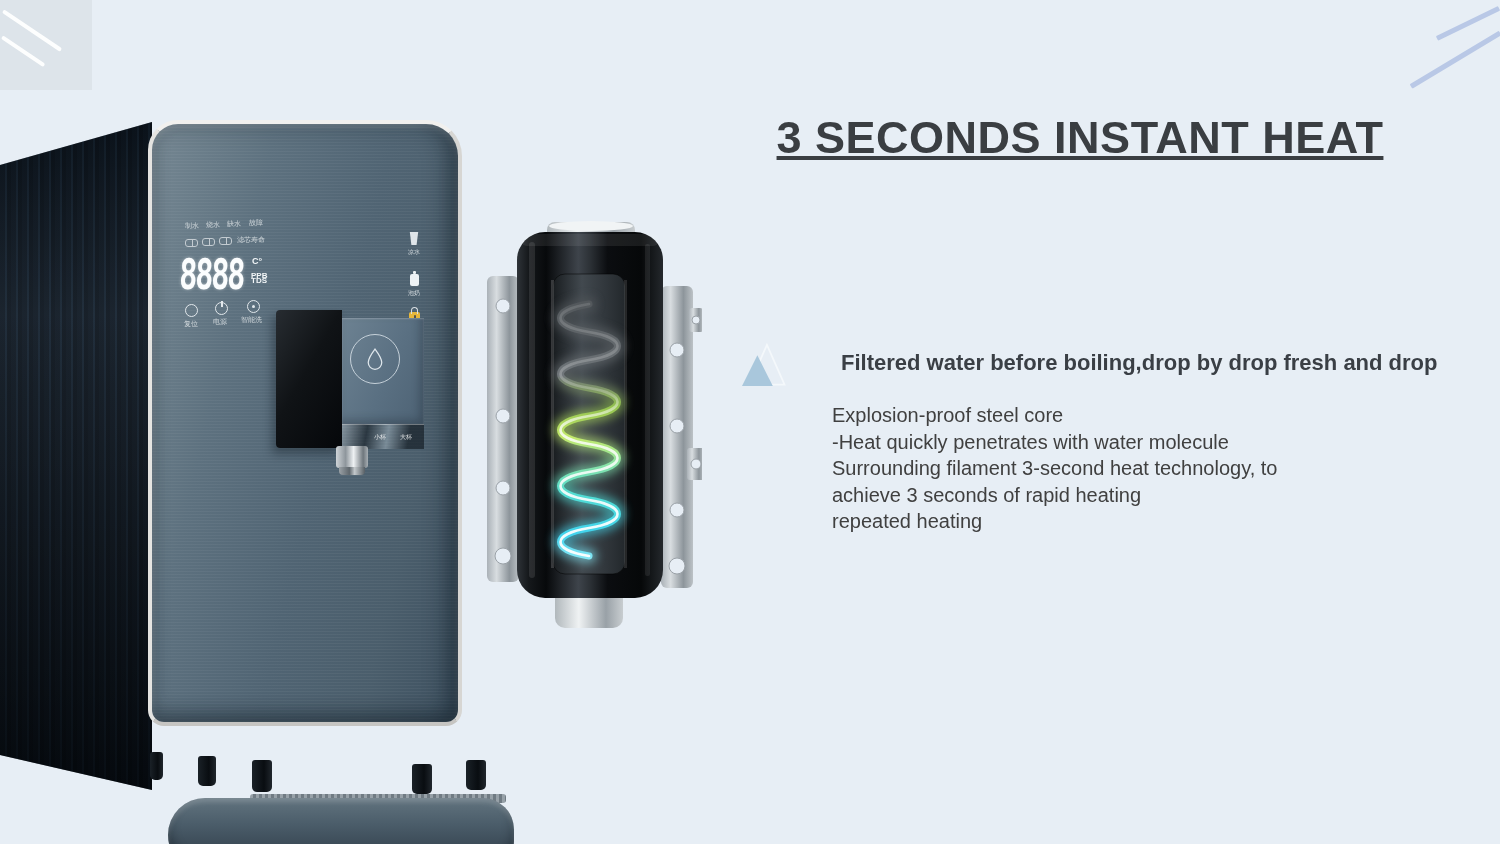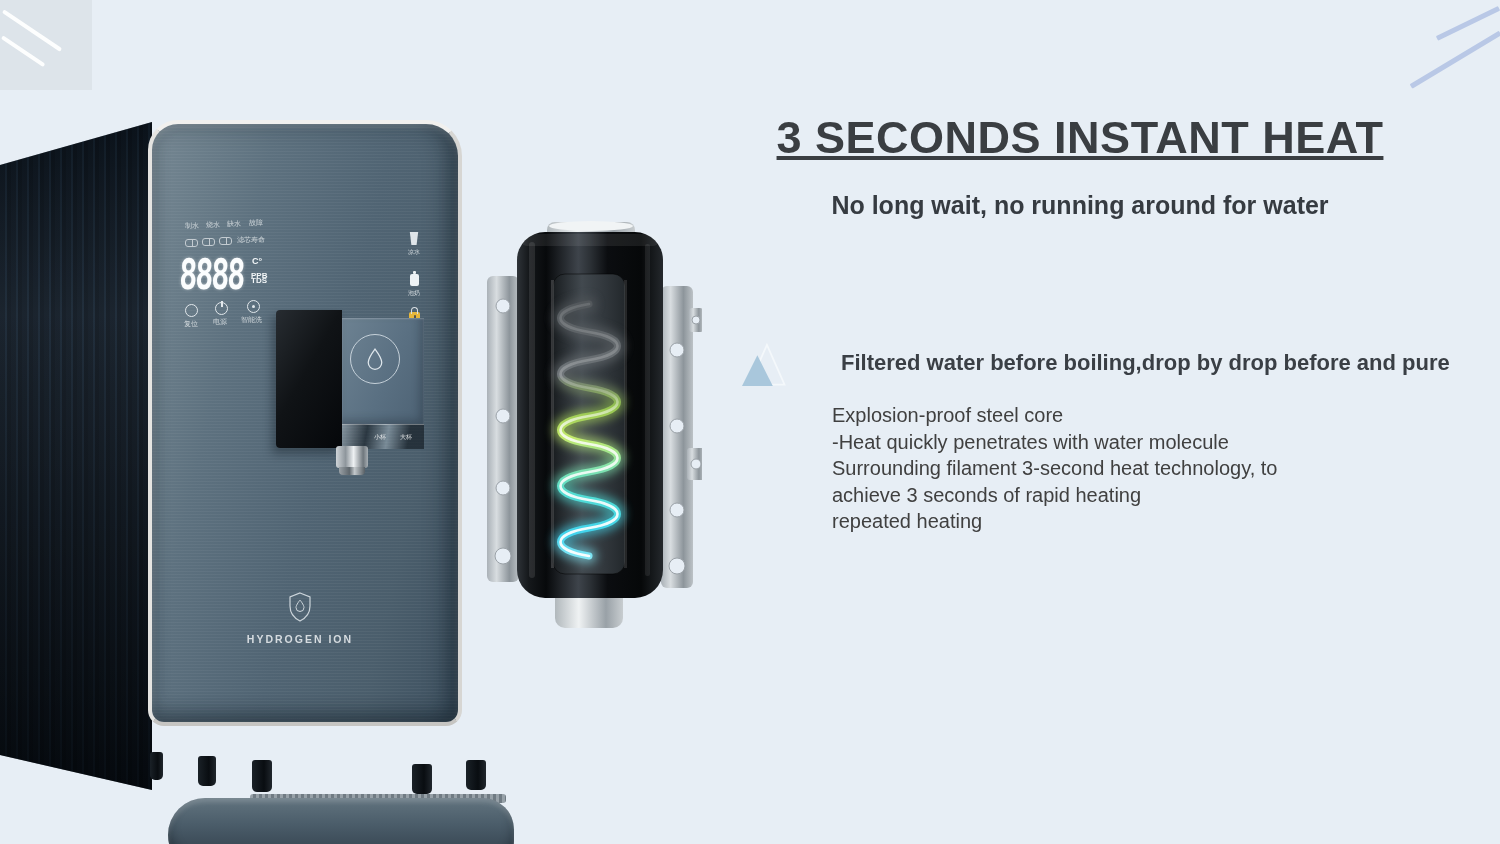--- a/index.html
+++ b/index.html
@@ -177,27 +177,20 @@
           <path d="M10 2 C10 2 2.5 12 2.5 17 a7.5 7.5 0 0 0 15 0 C17.5 12 10 2 10 2 Z" fill="none" stroke="#dfe7ec" stroke-width="1.4"></path>
         </svg>
       </div>
     </div>
     <div class="cup-strip">
       <span style="left:32px;">小杯</span>
       <span style="left:58px;">大杯</span>
     </div>
     <div class="spout-metal"></div>
 
-    <div class="brand">
-      <svg width="24" height="30" viewBox="0 0 24 30">
-        <path d="M12 1 L22 5 V14 C22 22 17 26.5 12 29 C7 26.5 2 22 2 14 V5 Z" fill="none" stroke="#ccd5db" stroke-width="1.2"></path>
-        <path d="M12 8 C12 8 8 13 8 15.5 a4 4 0 0 0 8 0 C16 13 12 8 12 8 Z" fill="none" stroke="#ccd5db" stroke-width="1"></path>
-      </svg>
-      <div class="brand-text">HYDROGEN ION</div>
-    </div>
 
     <div class="grate"></div>
     <div class="tray"></div>
   </div>
 
   <svg class="heater" viewBox="0 0 225 412">
     <defs>
       <linearGradient id="silv" x1="0" y1="0" x2="1" y2="0">
         <stop offset="0" stop-color="#aab1b7"></stop>
           <stop offset=".3" stop-color="#d8dde0"></stop>
@@ -286,28 +279,27 @@
     </g>
 
     <g>
       <path d="M112 84 c-38 6 -38 22 0 28 c38 6 38 22 0 28 c-38 6 -38 22 0 28 c38 6 38 22 0 28 c-38 6 -38 22 0 28 c38 6 38 22 0 28 c-38 6 -38 22 0 28 c38 6 38 22 0 28 c-38 6 -38 22 0 28" fill="none" stroke="url(#coilg)" stroke-width="15" stroke-linecap="round" opacity=".6" filter="url(#glow)"></path>
       <path d="M112 84 c-38 6 -38 22 0 28 c38 6 38 22 0 28 c-38 6 -38 22 0 28 c38 6 38 22 0 28 c-38 6 -38 22 0 28 c38 6 38 22 0 28 c-38 6 -38 22 0 28 c38 6 38 22 0 28 c-38 6 -38 22 0 28" fill="none" stroke="url(#coilg)" stroke-width="7" stroke-linecap="round"></path>
       <path d="M112 84 c-38 6 -38 22 0 28 c38 6 38 22 0 28 c-38 6 -38 22 0 28 c38 6 38 22 0 28 c-38 6 -38 22 0 28 c38 6 38 22 0 28 c-38 6 -38 22 0 28 c38 6 38 22 0 28 c-38 6 -38 22 0 28" fill="none" stroke="url(#coreg)" stroke-width="2.6" stroke-linecap="round"></path>
     </g>
   </svg>
 
   <h1 class="headline" style="margin:0;text-decoration:underline;">3 SECONDS INSTANT HEAT</h1>
-  <div class="subhead">No long wait, no running around for water</div>
 
   <div class="feature-row">
     <svg class="feature-tri" viewBox="0 0 60 64">
       <path d="M34 6 L58 60 L10 60 Z" fill="none" stroke="#f4f8fb" stroke-width="2.4"></path>
       <path d="M21 20 L42 62 L0 62 Z" fill="#a9c7dc"></path>
     </svg>
-    <div class="feature-head">Filtered water before boiling,drop by drop before and pure</div>
+    <div class="feature-head">Filtered water before boiling,drop by drop fresh and drop</div>
   </div>
 
   <div class="body-block">
     <div>Explosion-proof steel core</div>
     <div>-Heat quickly penetrates with water molecule</div>
     <div>Surrounding filament 3-second heat technology, to</div>
     <div>achieve 3 seconds of rapid heating</div>
     <div>repeated heating</div>
   </div>
 

